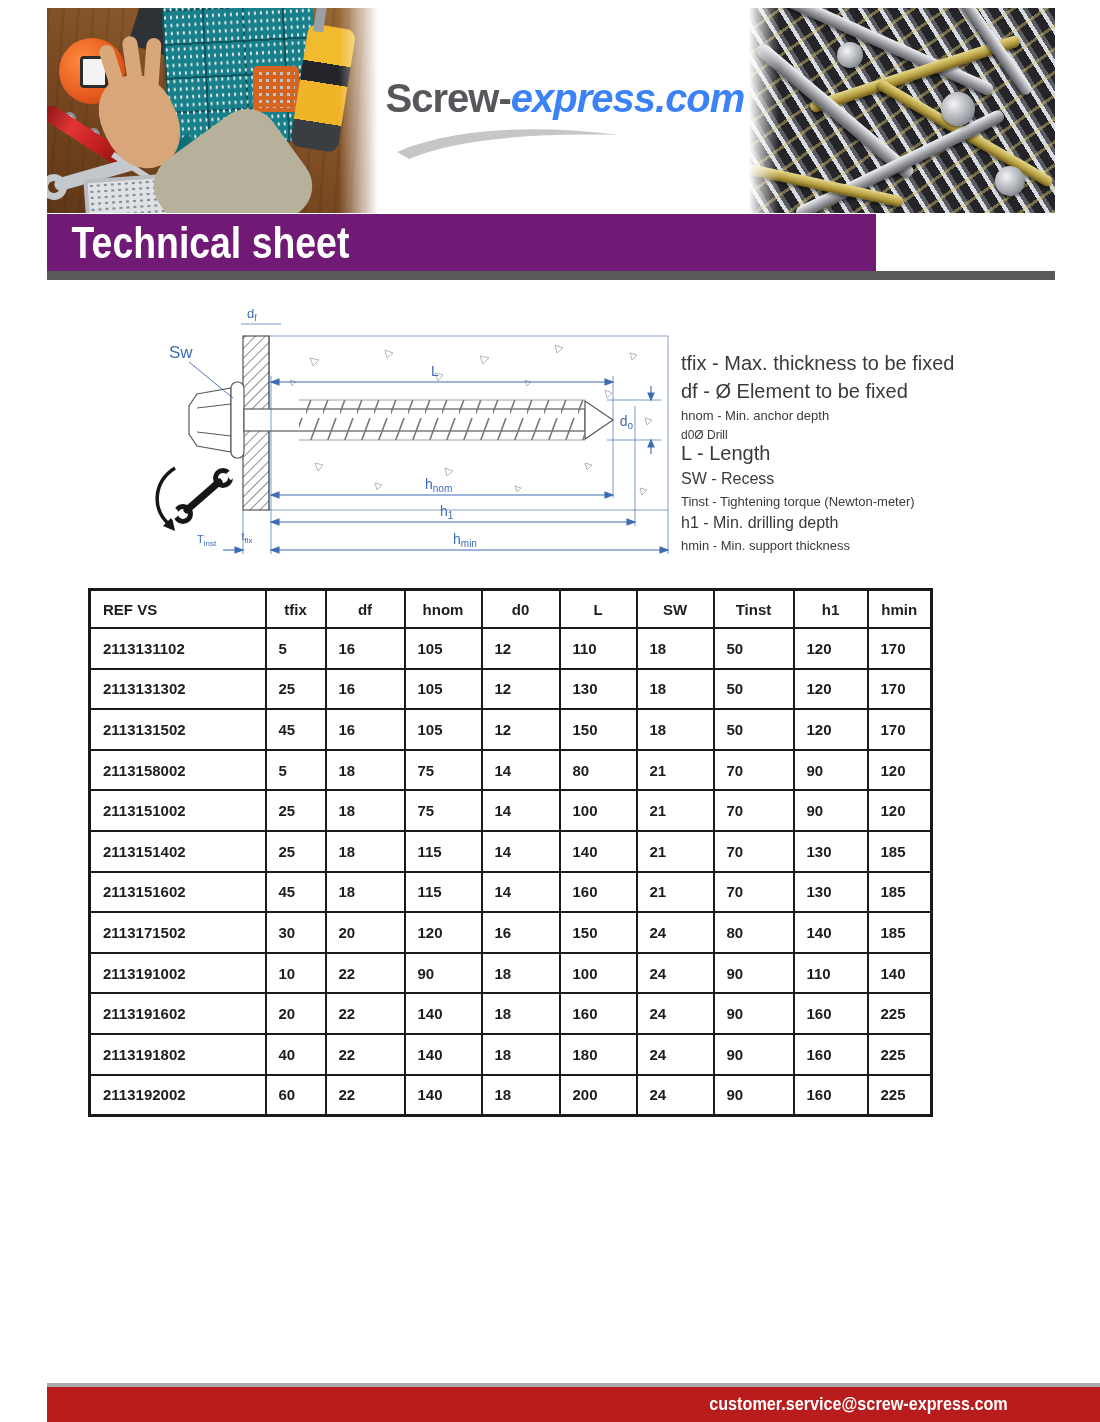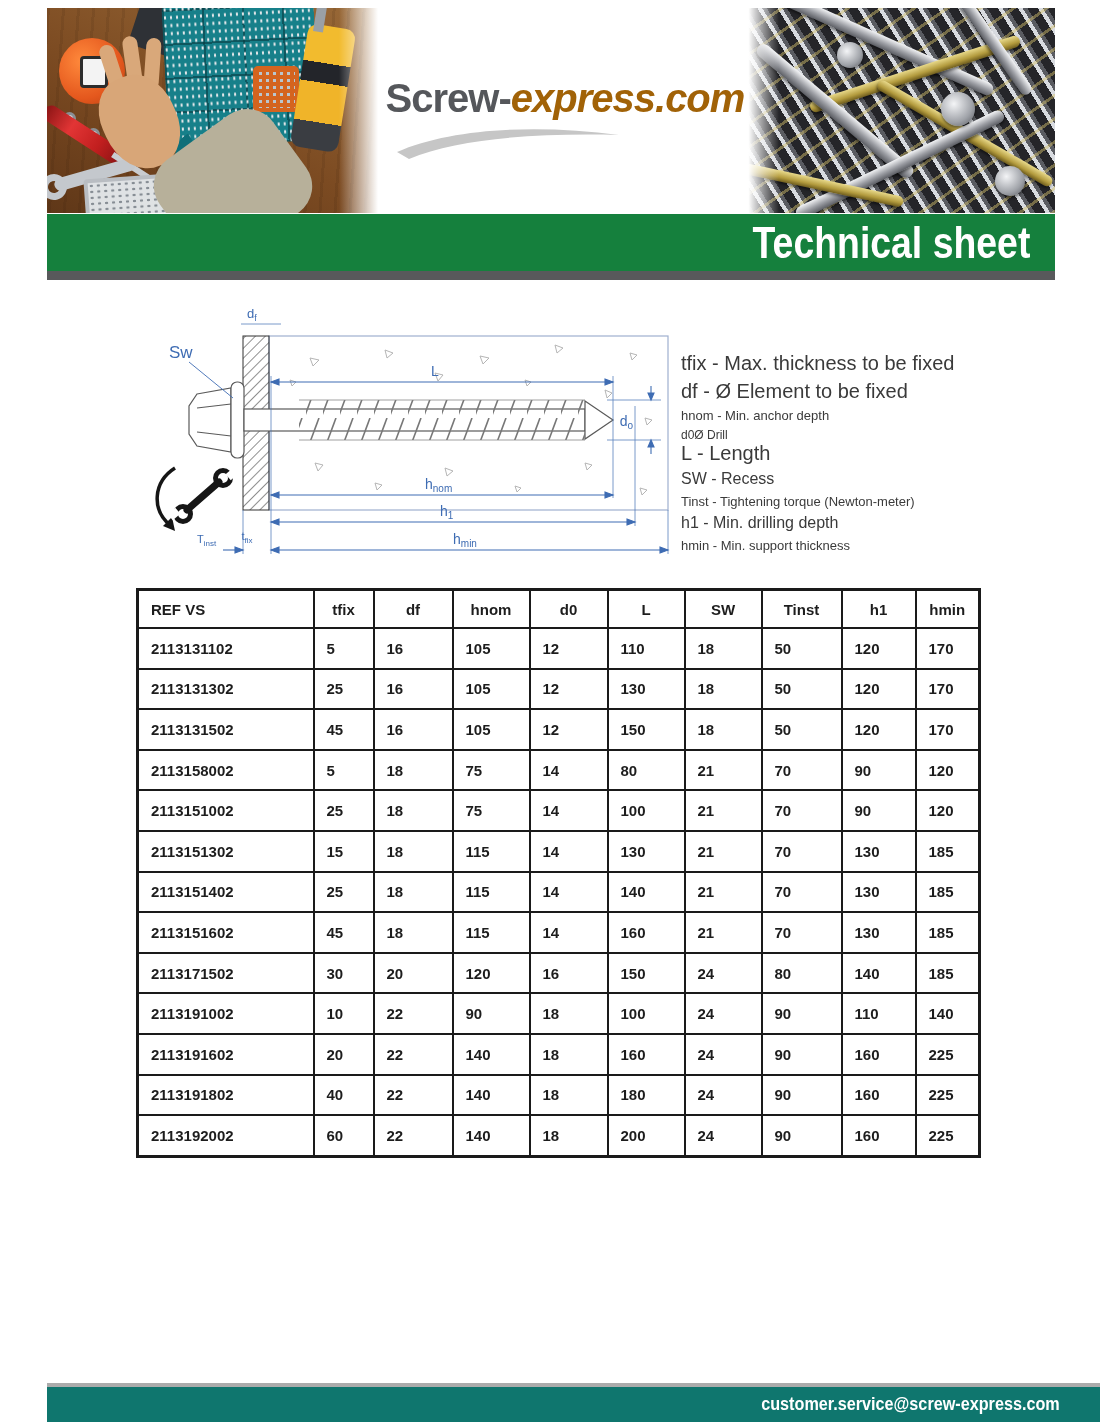--- a/index.html
+++ b/index.html
@@ -57,51 +57,51 @@
   .w1{left:86px;top:102px;} .w2{left:40px;top:120px;} .w3{left:16px;top:104px;}
   .screwbar{position:absolute;border-radius:7px;
     background:linear-gradient(180deg,#f2f3f5,#9a9ca2 55%,#5c5e64);box-shadow:0 2px 3px rgba(0,0,0,.5);}
   .screwbar.gold{background:linear-gradient(180deg,#e8d98a,#b39b3e 60%,#6e5c1d);}
   .screwhead{position:absolute;border-radius:50%;background:radial-gradient(circle at 38% 35%,#f4f5f7,#9fa2a8 60%,#53555b);box-shadow:0 2px 3px rgba(0,0,0,.5);}
 
   
   .logo{position:absolute;left:385px;top:76px;width:360px;height:92px;text-align:center;}
   .logo-text{font-size:40px;font-weight:bold;letter-spacing:-1px;line-height:44px;white-space:nowrap;}
   .logo-screw{color:#55575b;}
-  .logo-express{color:#a16207;font-style:italic;}
+  .logo-express{color:#3b82f6;font-style:italic;}
   .swoosh{position:absolute;left:2px;top:46px;}
 
   
-  .banner{position:absolute;left:47px;top:214px;width:1008px;height:57px;background:#15803d;
-    display:flex;align-items:center;justify-content:flex-end;}
+  .banner{position:absolute;left:47px;top:214px;width:829px;height:57px;background:#701a75;
+    display:flex;align-items:center;justify-content:flex-start;}
   .banner-text{color:#fff;font-size:44px;font-weight:bold;transform:scaleX(.85);display:inline-block;letter-spacing:0px;}
   .banner-shadow{position:absolute;left:47px;top:271px;width:1008px;height:9px;background:#58595b;}
 
   
   .diagram-wrap{position:absolute;left:85px;top:298px;width:930px;height:287px;}
   .legend{position:absolute;left:596px;top:54px;width:300px;color:#3a3a3a;}
   .lg{white-space:nowrap;}
   .lg-a{font-size:20px;margin-bottom:5px;}
   .lg-b{font-size:13px;margin-bottom:5px;}
   .lg-c{font-size:12px;}
   .lg-d{font-size:16px;margin-bottom:6px;}
   text{font-family:"Liberation Sans",sans-serif;}
 
   
   table.spec{position:absolute;left:88px;top:588px;width:842px;border-collapse:collapse;
-    table-layout:fixed;border:3px solid #1a1a1a;margin-left:48px;}
+    table-layout:fixed;border:3px solid #1a1a1a;}
   table.spec th,table.spec td{border:2px solid #1a1a1a;height:38.6px;font-size:15px;font-weight:bold;
     color:#1d1d1d;padding:0 0 0 12px;text-align:left;overflow:hidden;}
   table.spec th{height:36px;}
   table.spec th.ctr{text-align:center;padding-left:0;}
 
   
   .footer-line{position:absolute;left:47px;top:1383px;width:1053px;height:4px;background:#ababab;}
-  .footer-bar{position:absolute;left:47px;top:1387px;width:1053px;height:35px;background:#0f766e;
-    display:flex;align-items:center;justify-content:flex-end;padding-right:40px;box-sizing:border-box;}
+  .footer-bar{position:absolute;left:47px;top:1387px;width:1053px;height:35px;background:#b91c1c;
+    display:flex;align-items:center;justify-content:flex-end;padding-right:92px;box-sizing:border-box;}
   .footer-text{color:#fff;font-size:18px;font-weight:bold;transform:scaleX(.9);transform-origin:right center;display:inline-block;}
 </style>
 </head>
 <body>
 
 <div class="photo photo-left">
   <div class="pp sander"></div>
   <div class="pp tape"></div>
   <div class="pp tape-inner"></div>
   <div class="pp toolbox-teal"></div>
@@ -356,32 +356,20 @@
         <td>18</td>
         <td>75</td>
         <td>14</td>
         <td>100</td>
         <td>21</td>
         <td>70</td>
         <td>90</td>
         <td>120</td>
       </tr>
       <tr>
-        <td>2113151302</td>
-        <td>15</td>
-        <td>18</td>
-        <td>115</td>
-        <td>14</td>
-        <td>130</td>
-        <td>21</td>
-        <td>70</td>
-        <td>130</td>
-        <td>185</td>
-      </tr>
-      <tr>
         <td>2113151402</td>
         <td>25</td>
         <td>18</td>
         <td>115</td>
         <td>14</td>
         <td>140</td>
         <td>21</td>
         <td>70</td>
         <td>130</td>
         <td>185</td>

